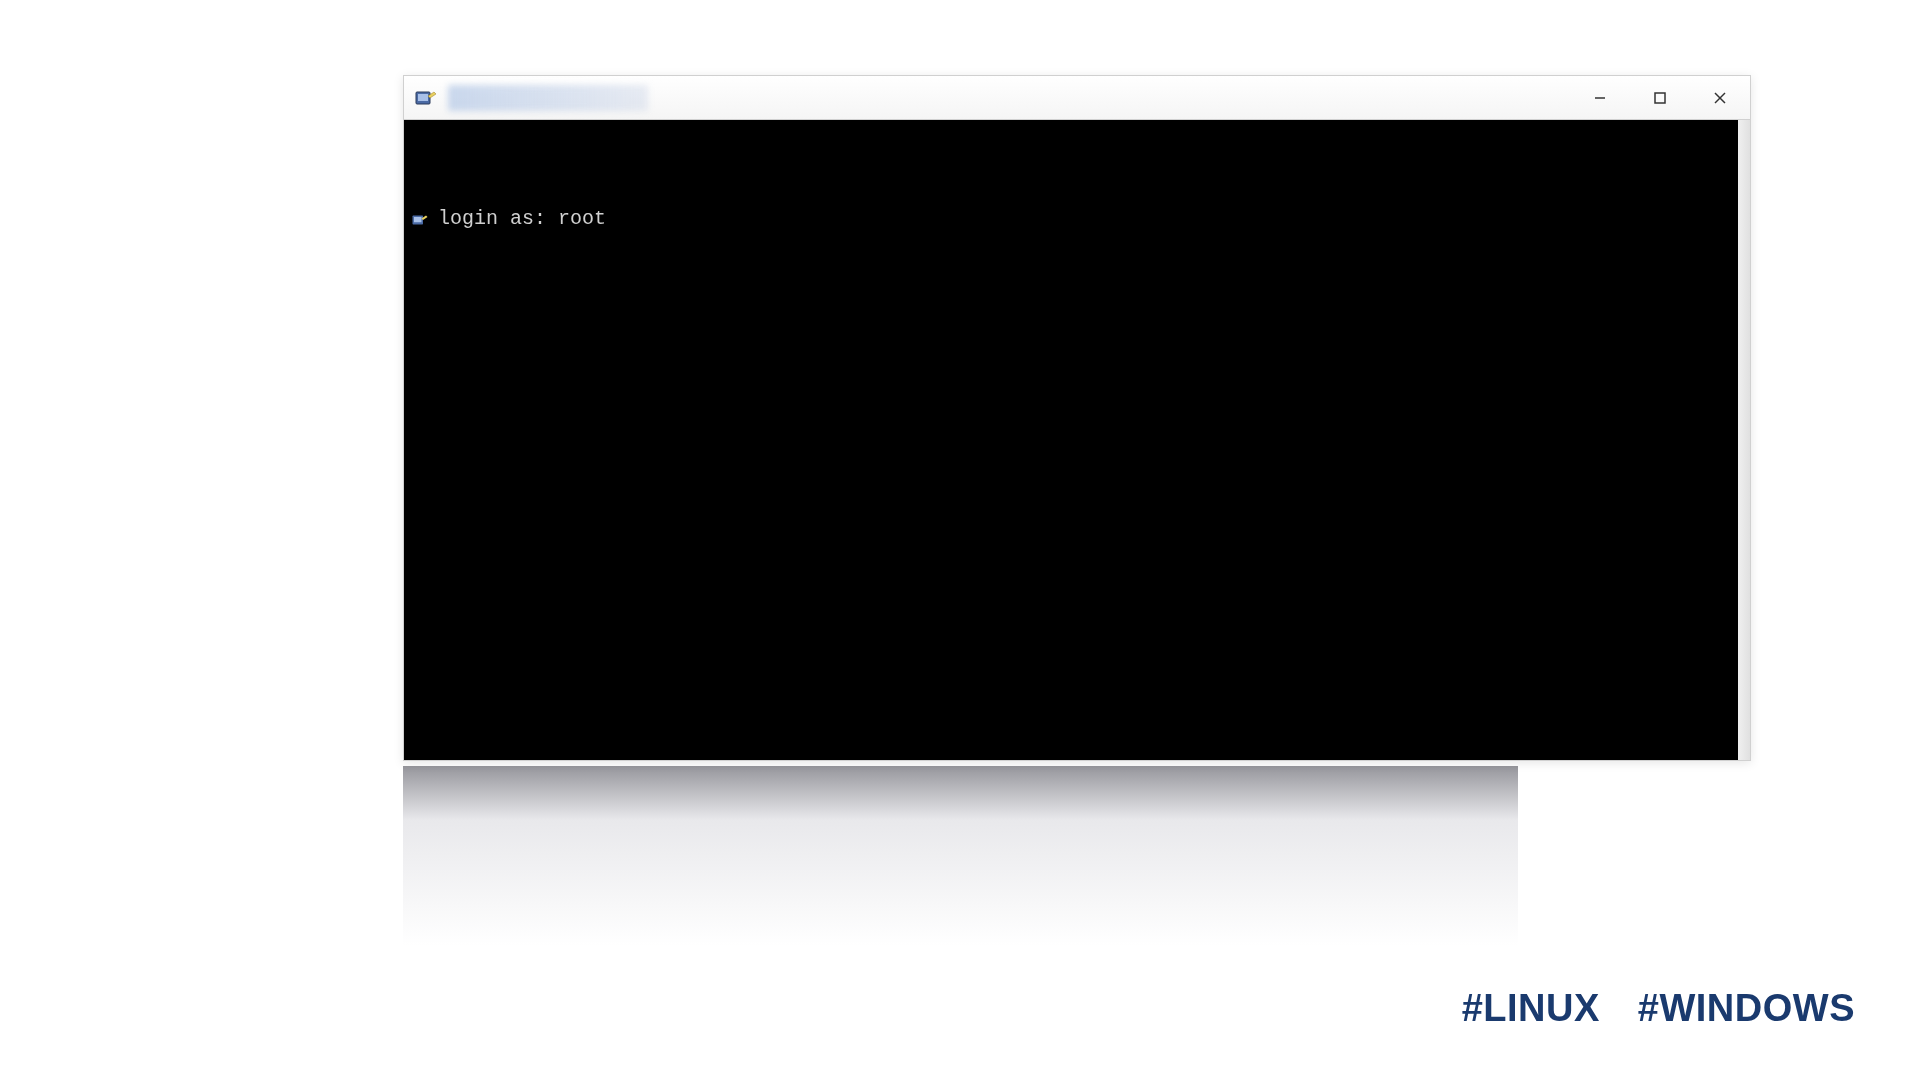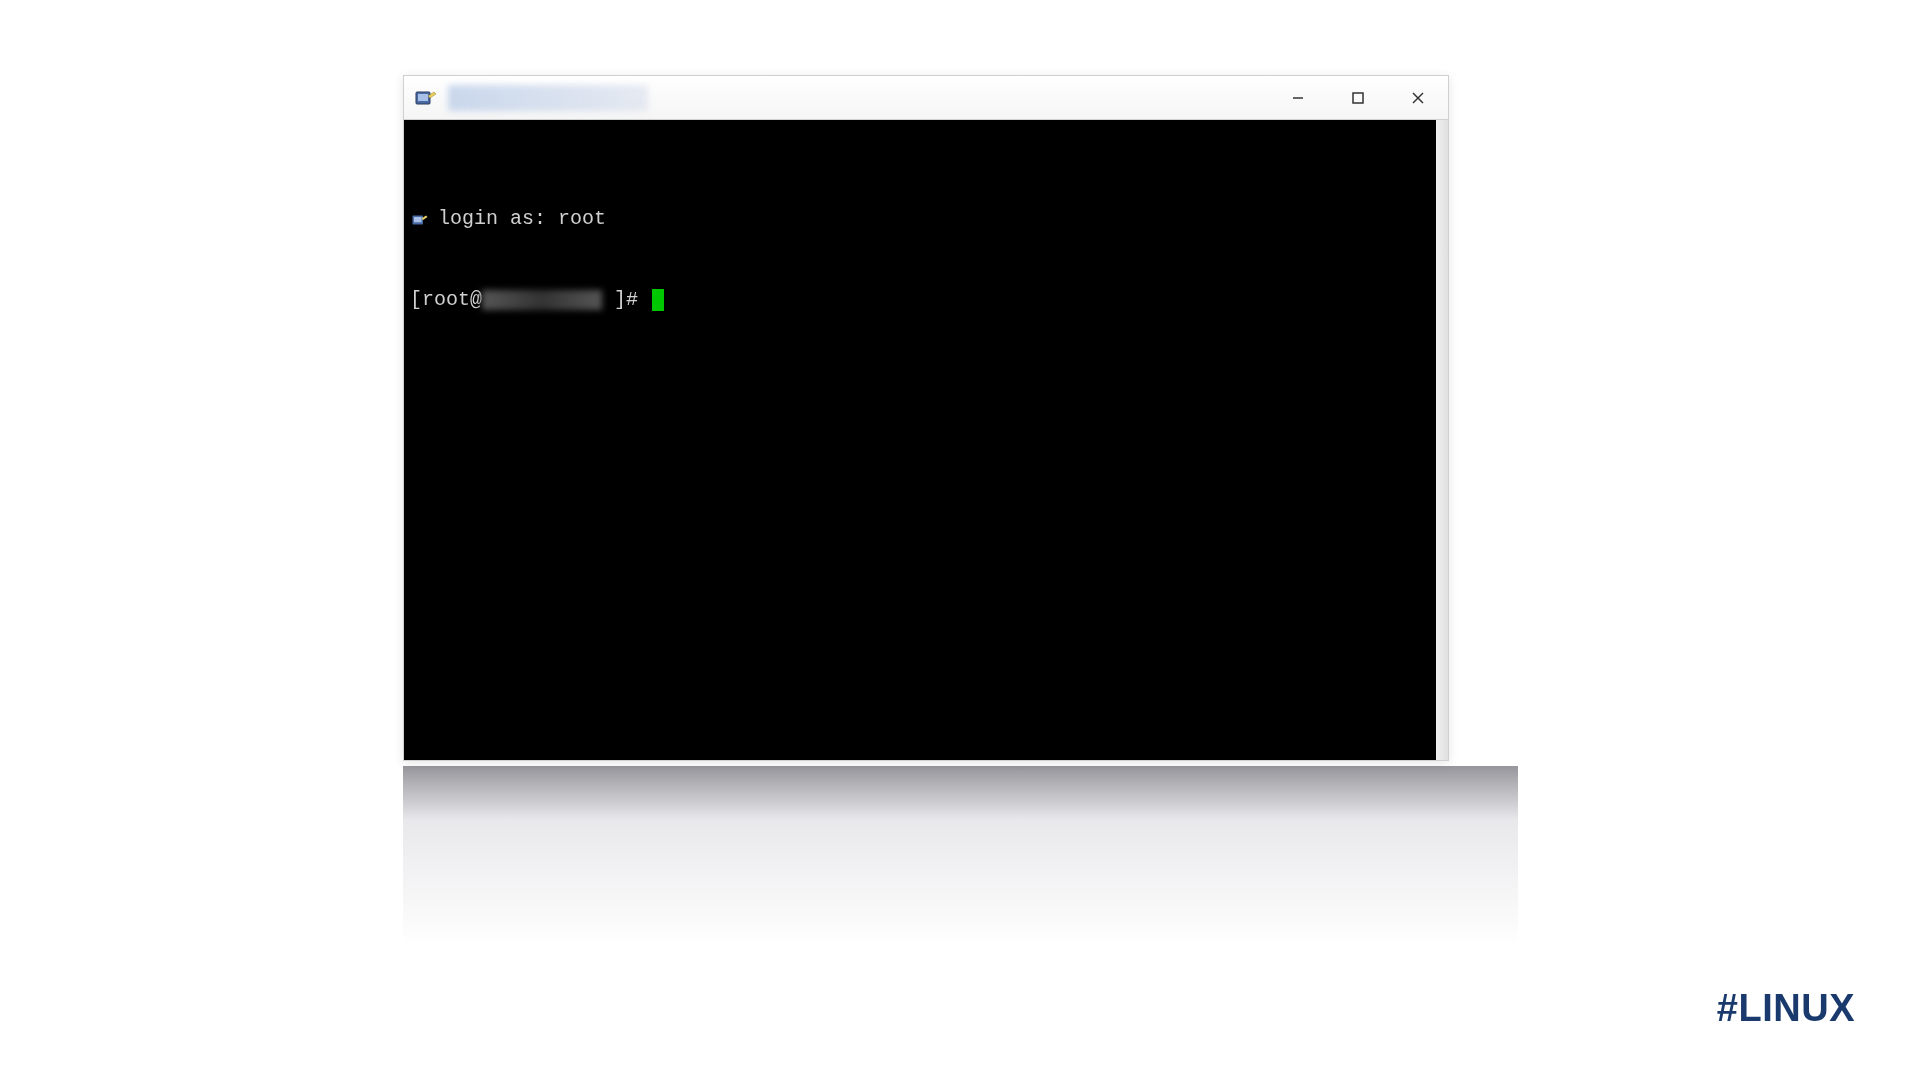--- a/index.html
+++ b/index.html
@@ -28,21 +28,21 @@
       letter-spacing: -5px;
       pointer-events: none;
       white-space: nowrap;
       z-index: 1;
     }
 
     .window {
       position: absolute;
       left: 403px;
       top: 75px;
-      width: 1046px;
+      width: 1348px;
       background: #ffffff;
       border: 1px solid #d0d0d0;
       z-index: 2;
       box-shadow: 0 2px 10px rgba(0,0,0,0.1);
     }
 
     .titlebar {
       height: 44px;
       background: linear-gradient(to bottom, #ffffff, #f5f5f5);
       display: flex;
@@ -216,21 +216,21 @@
     </div>
   </div>
 
   <div class="terminal">
     <div class="scrollbar-gutter"></div>
     <span class="line"><span class="small-icon"><svg viewBox="0 0 24 24">
             <rect x="2" y="6" width="14" height="12" rx="1" fill="#4a6aa5"></rect>
             <rect x="4" y="8" width="10" height="7" fill="#a8c0e8"></rect>
             <path d="M14 10 L20 6 L22 8 L16 12 Z" fill="#e8d060"></path>
           </svg></span><span>login as: </span><span>root</span></span>
-    <span class="line"><span>[root@</span><span class="blur-host w2"></span><span> ]# </span><span class="cursor-block"></span></span>
   </div>
 </div>
 
 <div class="reflection"></div>
 
 <div class="hashtags">
   <span class="hashtag">#LINUX</span>
+  <span class="hashtag">#WINDOWS</span>
 </div>
 
 </body></html>

